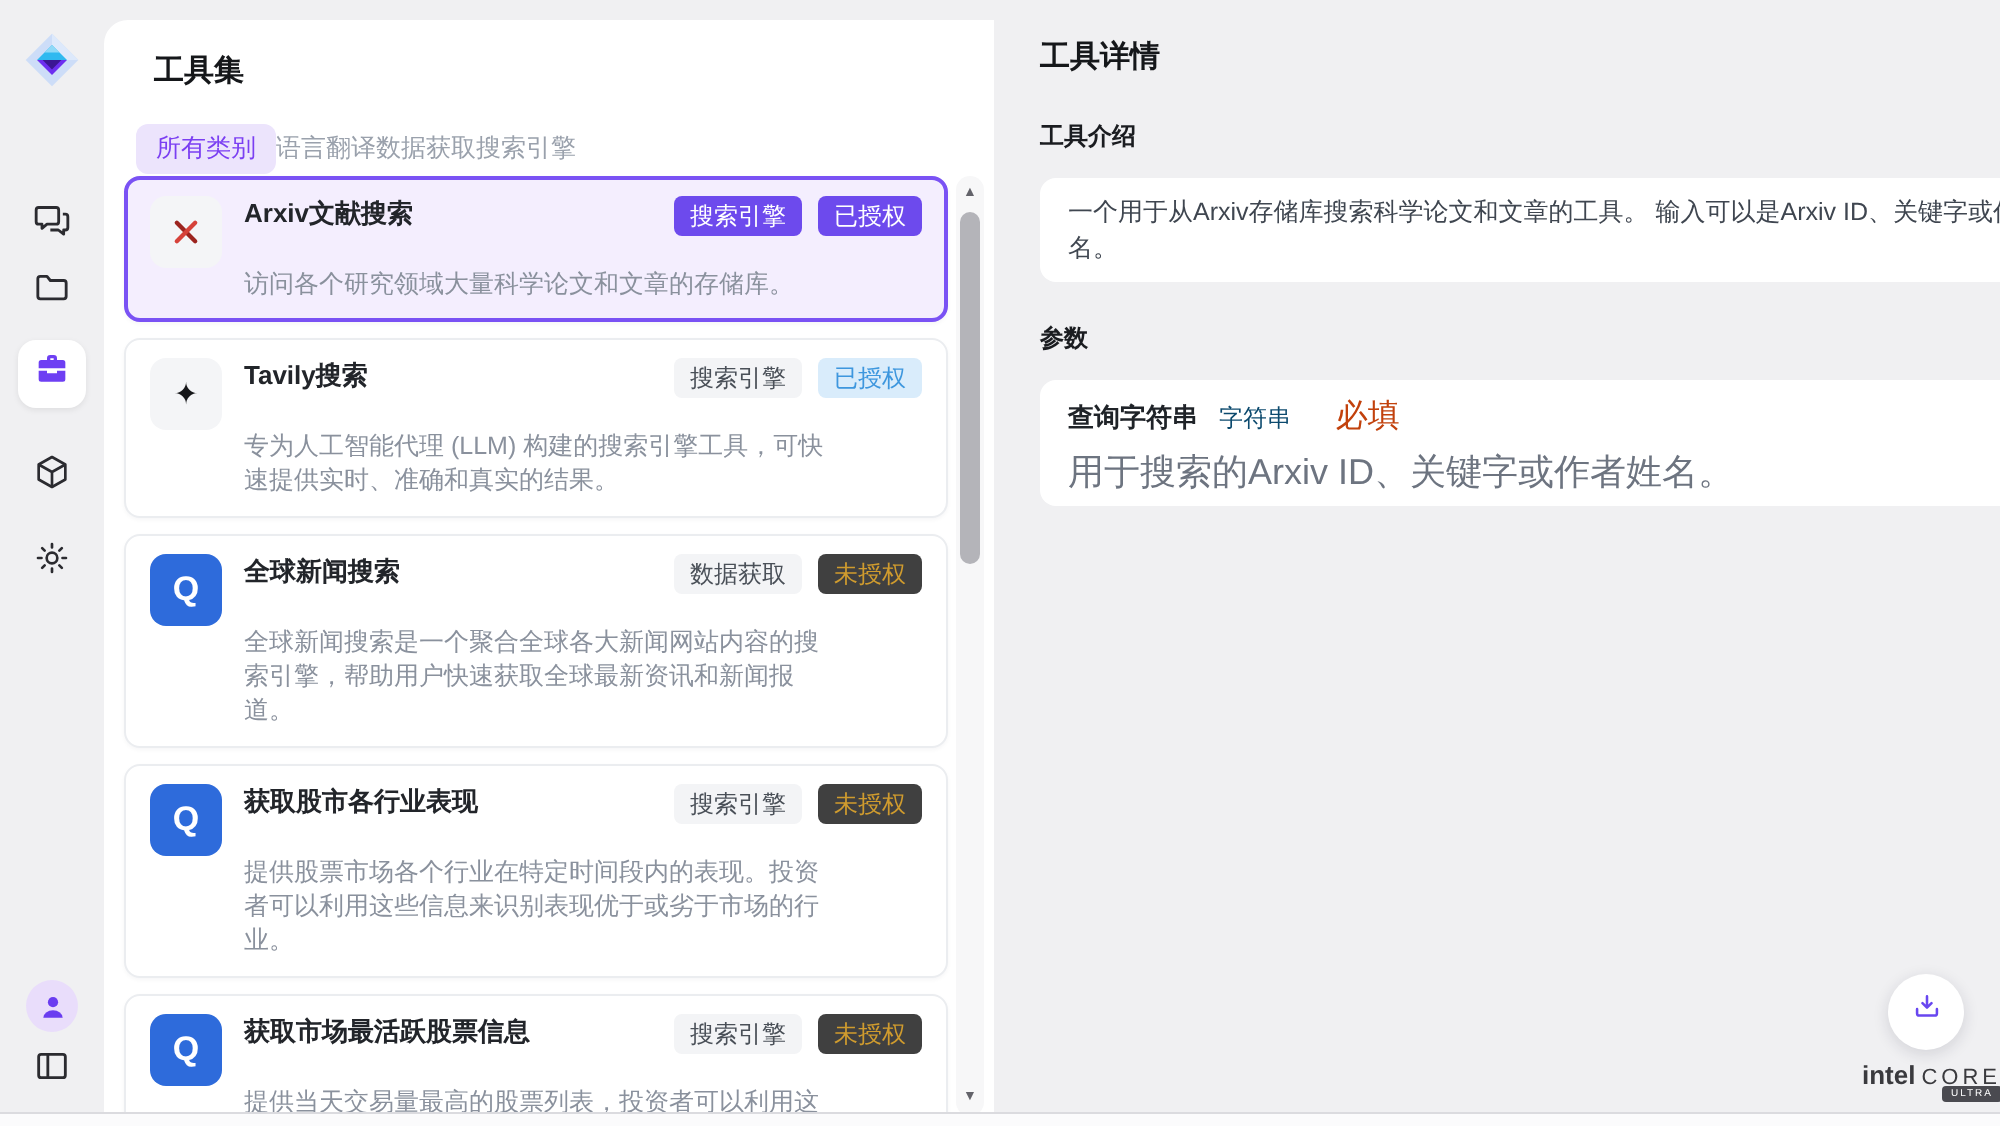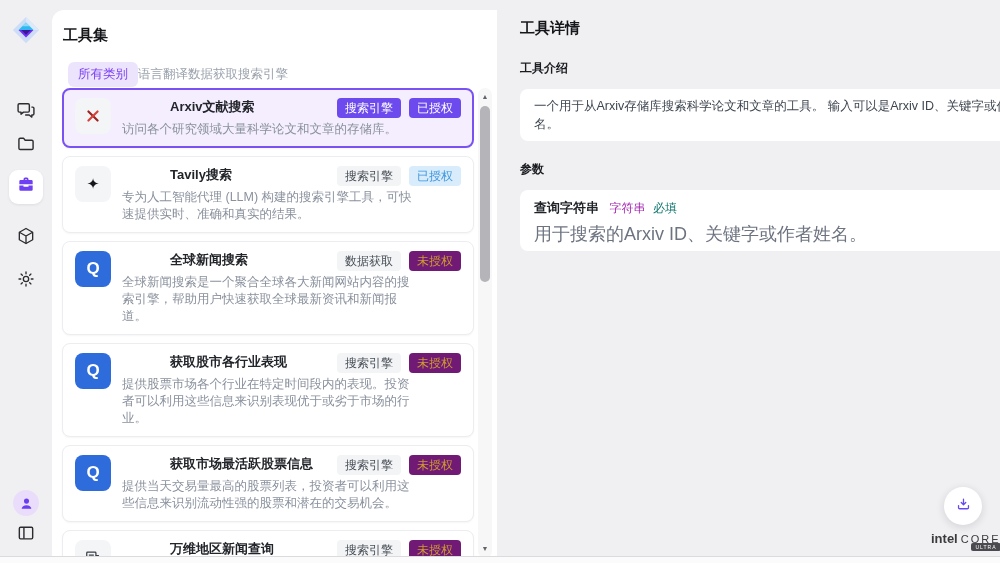--- a/index.html
+++ b/index.html
@@ -15,62 +15,62 @@
   .side-ic{ position:absolute; left:16px; width:20px; height:20px; cursor:pointer; }
   .side-ic svg{ width:20px; height:20px; display:block; }
   .side-sel{ position:absolute; left:9px; top:170px; width:34px; height:34px;
     background:#fff; border-radius:9px; display:flex; align-items:center; justify-content:center;
     box-shadow:0 1px 3px rgba(0,0,0,.08); cursor:pointer; }
   .avatar-wrap{ position:absolute; left:13px; top:490px; width:26px; height:26px;
     background:#e9ddfb; border-radius:50%; display:flex; align-items:center; justify-content:center; cursor:pointer;}
   
   .list-panel{ position:absolute; left:52px; top:10px; width:445px; height:553px;
     background:#fff; border-top-left-radius:12px; overflow:hidden; }
-  .lp-title{ position:absolute; left:11px; top:16px; font-size:15px; font-weight:bold; color:#15171a; }
+  .lp-title{ position:absolute; left:25px; top:16px; font-size:15px; font-weight:bold; color:#15171a; }
   .tabs{ position:absolute; left:16px; top:52px; display:flex; align-items:center; 
     font-size:12.5px; color:#9aa1ac; }
   .tab{ cursor:pointer; }
   .tab.active{ background:#ece4fc; color:#7b3ff2; padding:4px 10px; border-radius:6px; }
   .cards{ position:absolute; left:10px; top:78px; width:412px; }
   .card{ position:relative; background:#fff; border:1px solid #ebedf0; border-radius:8px;
     padding:9px 12px; display:flex; gap:11px; margin-bottom:8px;
     box-shadow:0 1px 2px rgba(20,20,40,.04); cursor:pointer; }
   .card.selected{ border:2px solid #7a52f4; background:#f4eefe; padding:8px 11px; }
   .tool-icon{ width:36px; height:36px; border-radius:8px; flex:none;
     display:flex; align-items:center; justify-content:center; }
   .tool-icon.light{ background:#f4f5f7; }
   .tool-icon.blue{ background:#2e6bdb; color:#fff; font-weight:bold; font-size:17px; }
   .tool-icon.spark{ background:#f4f5f7; color:#16171a; font-size:15px; }
   .tool-body{ flex:1; min-width:0; }
-  .tool-row{ display:flex; justify-content:space-between; align-items:flex-start;margin-left:48px; }
+  .tool-row{ display:flex; justify-content:space-between; align-items:flex-start; }
   .tool-name{ font-size:13px; font-weight:bold; color:#22252a; line-height:18px; }
   .badges{ display:flex; gap:8px; flex:none; margin-left:8px; }
   .badge{ font-size:12px; line-height:12px; padding:4px 8px; border-radius:4px; white-space:nowrap; }
   .badge.cat{ background:#f3f4f6; color:#4a5058; }
   .badge.purple{ background:#6d4aed; color:#fff; }
   .badge.blue{ background:#d9ecfb; color:#3e97de; }
-  .badge.yellow{ background:#701a75; color:#cf9b2e; }
-  .tool-desc{ font-size:12.5px; color:#8a919d; line-height:17px; margin-top:3px; max-width:292px; }
+  .badge.yellow{ background:#404040; color:#cf9b2e; }
+  .tool-desc{ font-size:12.5px; color:#8a919d; line-height:17px; margin-top:16px; max-width:292px; }
   
   .scrollbar{ position:absolute; left:426px; top:78px; width:14px; height:470px;
     background:#f7f7f8; border-radius:7px; }
   .sb-arrow{ position:absolute; left:0; width:14px; height:14px; text-align:center;
     font-size:7px; line-height:14px; color:#63636a; cursor:pointer; }
   .sb-arrow.up{ top:2px; } .sb-arrow.down{ bottom:2px; }
   .sb-thumb{ position:absolute; left:2px; top:18px; width:10px; height:176px;
     background:#b4b4b9; border-radius:5px; cursor:pointer; }
   
   .detail-panel{ position:absolute; left:497px; top:0; width:593px; height:563px; padding:19px 20px 0 23px; }
   .dt-title{ font-size:15px; font-weight:bold; color:#15171a; }
   .dt-sub{ font-size:12px; font-weight:bold; color:#1a1c20; margin-top:22px; }
   .dt-box{ background:#fff; border-radius:8px; margin-top:12px; padding:8px 14px; }
   .dt-intro-text{ font-size:12.5px; color:#3f4650; line-height:18px; }
   .param-name{ font-size:13px; font-weight:bold; color:#1f2328; }
-  .param-type{ font-size:12px; color:#a21caf; margin-left:6px; }
-  .param-req{ font-size:12px; color:#0f766e; margin-left:3px; }
+  .param-type{ font-size:12px; color:#0c4a6e; margin-left:6px; }
+  .param-req{ font-size:16px; color:#c2410c; margin-left:18px; }
   .param-desc{ font-size:18px; color:#6d7480; margin-top:9px; line-height:17px; }
   
   .fab-download{ position:absolute; left:944px; top:487px; width:38px; height:38px; border-radius:50%;
     background:#fff; box-shadow:0 2px 8px rgba(30,30,60,.14); display:flex; align-items:center;
     justify-content:center; cursor:pointer; }
   .intel{ position:absolute; left:931px; top:529px; color:#3a3a3e; white-space:nowrap; }
   .intel .w1{ font-size:13px; font-weight:bold; letter-spacing:0; }
   .intel .w2{ font-size:11px; letter-spacing:2px; margin-left:3px; }
   .intel .chip{ display:inline-block; background:#4a4a50; color:#fff; font-size:5px;
     padding:1px 4px; border-radius:2px; position:absolute; right:0; top:14px; letter-spacing:1px;}

